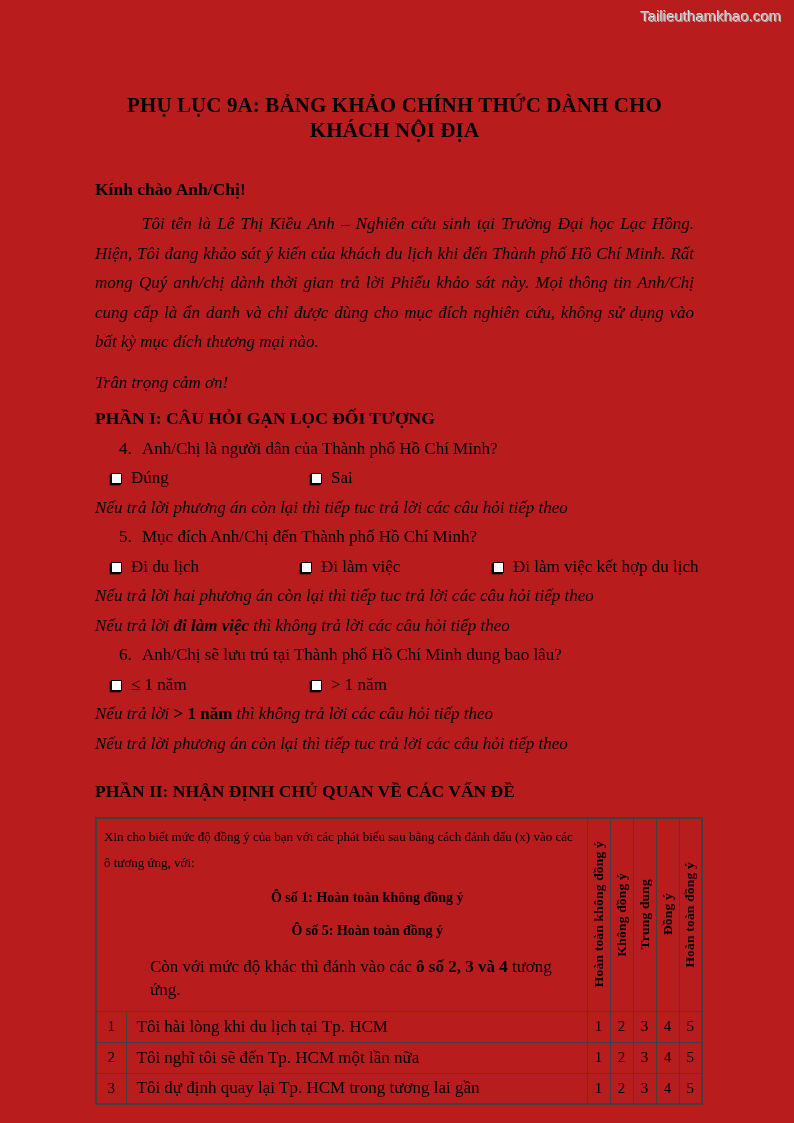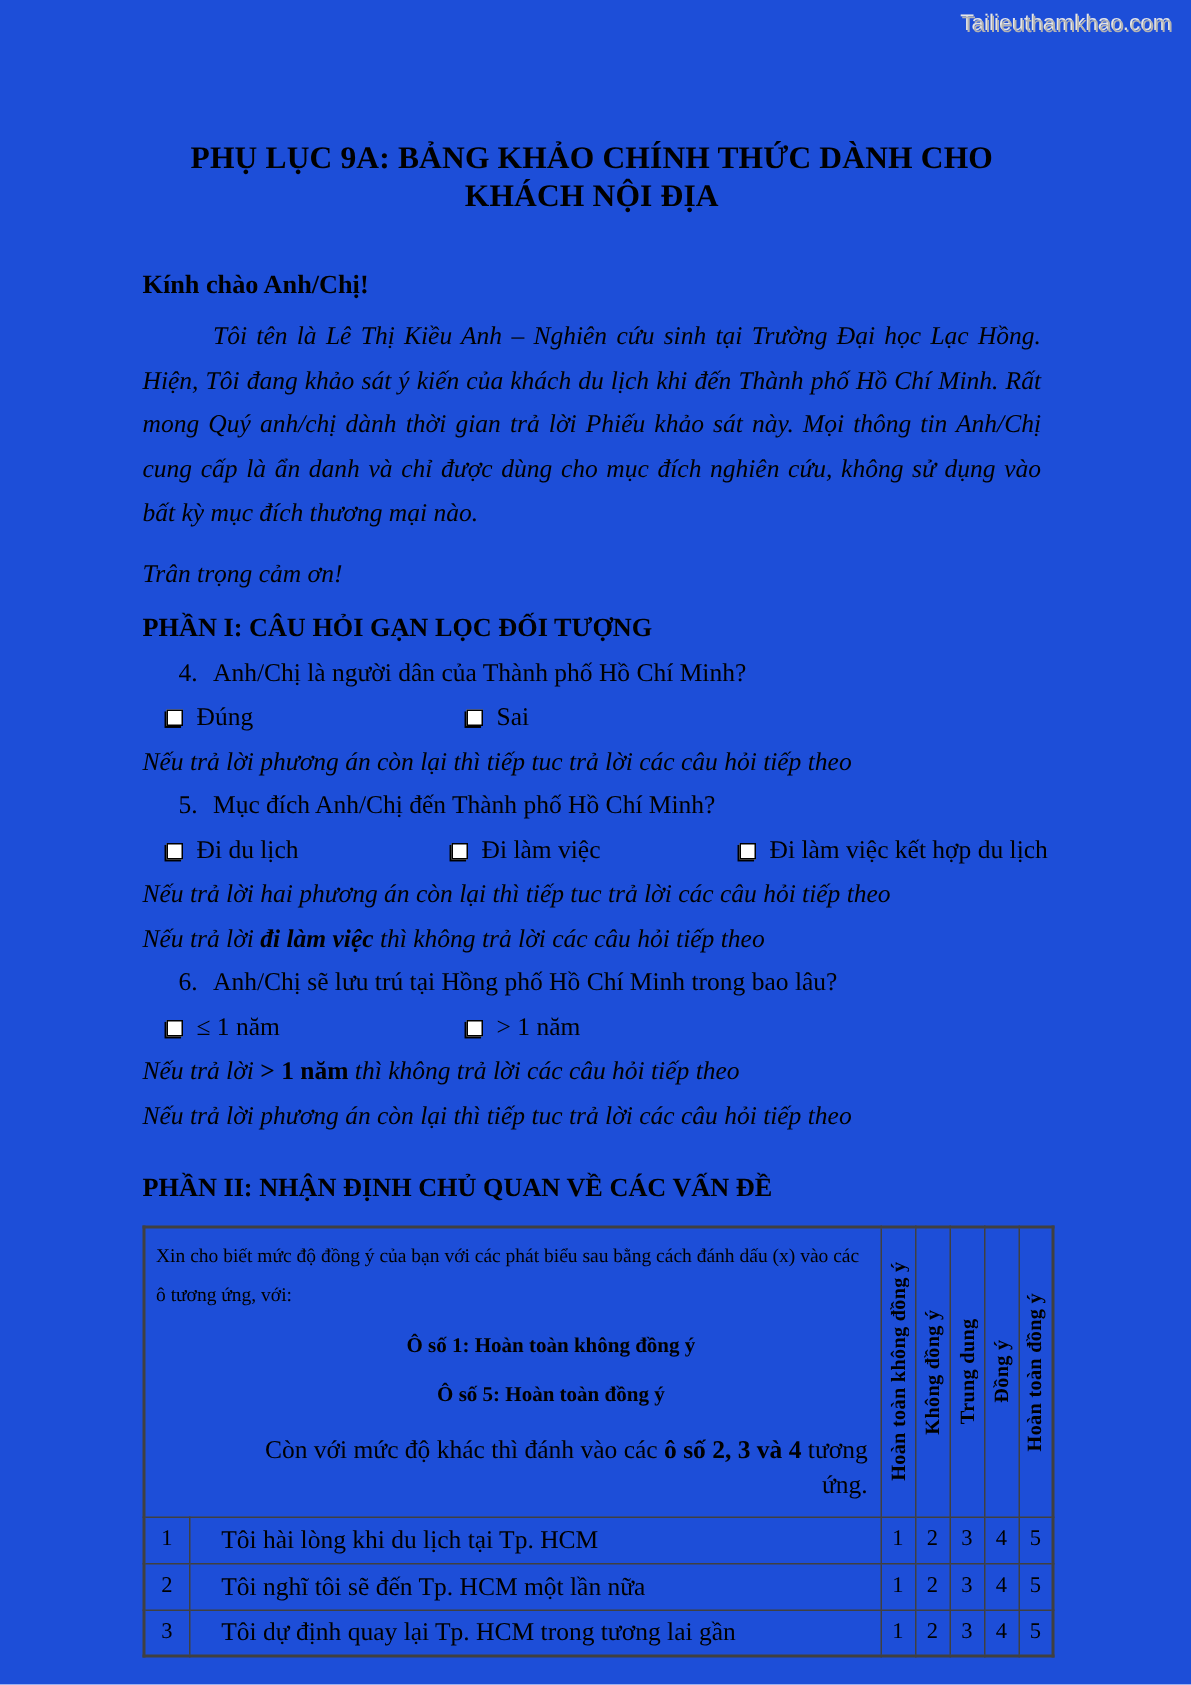--- a/index.html
+++ b/index.html
@@ -1,18 +1,18 @@
 <!DOCTYPE html>
 <html><head>
 <meta charset="utf-8">
 <style>
   * { margin:0; padding:0; box-sizing:border-box; }
   html, body { background:#ffffff; }
   .page {
-    width:794px; height:1123px; background:#1d4ed8; position:relative;
+    width:794px; height:1123px; background:#b91c1c; position:relative;
     font-family:"Liberation Serif","DejaVu Serif",serif; color:#000;
     padding:0 100px 0 95px; overflow:hidden;
   }
   .watermark {
     position:absolute; top:8px; right:12px;
     font-family:"Liberation Sans","DejaVu Sans",sans-serif;
     font-size:15px; color:#b3b3b3; text-shadow:-1px -1px 0 #e6e6e6;
   }
   .title { margin-top:93px; text-align:center; font-weight:bold; font-size:21px; letter-spacing:0.1px; }
   .greeting { margin-top:36px; font-weight:bold; font-size:17.5px; }
@@ -35,31 +35,31 @@
     margin:0 9px 0 1px; vertical-align:-1px;
   }
   .note { font-style:italic; font-size:17px; line-height:29.5px; }
   .note .nb { font-weight:bold; }
   .note .nb.upright { font-style:normal; }
   table.likert { margin-top:10px; border-collapse:collapse; table-layout:fixed; width:606px; border:2px solid #404040; }
   table.likert td { border:1.5px solid #404040; }
   .introcell { padding:5px 8px 4px 7px; vertical-align:top; }
   .tintro { font-size:13px; line-height:26px; }
   .tscale { font-weight:bold; font-size:14px; margin:10px 0 0 52px; line-height:23px;text-align:center; }
-  .tother { font-size:17px; margin:13px 0 6px 46px; line-height:23px;text-align:right; }
+  .tother { font-size:17px; margin:13px 0 6px 46px; line-height:23px; }
   .tother b { font-weight:bold; }
   .rotcell { padding:0; vertical-align:middle; }
   .rotwrap { display:flex; align-items:center; justify-content:center; height:156px; }
   .rot {
     writing-mode:vertical-rl; transform:rotate(180deg);
     font-weight:bold; font-size:13.5px; white-space:nowrap; letter-spacing:0.2px;
   }
   .brow td { height:31px; }
   .no-cell { text-align:center; font-size:15px; }
-  .stmt-cell { padding-left:21px; font-size:17px; }
+  .stmt-cell { padding-left:10px; font-size:17px; }
   .rv-cell { text-align:center; font-size:15px; }
 </style>
 </head>
 <body>
 
 <div class="page">
 
   <div class="watermark">Tailieuthamkhao.com</div>
 
   <div class="title">PHỤ LỤC 9A: BẢNG KHẢO CHÍNH THỨC DÀNH CHO KHÁCH NỘI ĐỊA</div>
@@ -88,21 +88,21 @@
     </div>
     <div class="opts">
       <span class="opt w190"><span class="cb"></span><span>Đi du lịch</span></span><span class="opt w192"><span class="cb"></span><span>Đi làm việc</span></span><span class="opt"><span class="cb"></span><span>Đi làm việc kết hợp du lịch</span></span>
     </div>
     <div class="note">Nếu trả lời hai phương án còn lại thì tiếp tuc trả lời các câu hỏi tiếp theo</div>
     <div class="note"><span>Nếu trả lời </span><span class="nb">đi làm việc</span><span> thì không trả lời các câu hỏi tiếp theo</span></div>
   </div>
 
   <div>
     <div class="qline">
-      <span class="qnum">6.</span><span>Anh/Chị sẽ lưu trú tại Hồng phố Hồ Chí Minh trong bao lâu?</span>
+      <span class="qnum">6.</span><span>Anh/Chị sẽ lưu trú tại Thành phố Hồ Chí Minh dung bao lâu?</span>
     </div>
     <div class="opts">
       <span class="opt w200"><span class="cb"></span><span>≤ 1 năm</span></span><span class="opt"><span class="cb"></span><span>&gt; 1 năm</span></span>
     </div>
     <div class="note"><span>Nếu trả lời </span><span class="nb upright">&gt; 1 năm</span><span> thì không trả lời các câu hỏi tiếp theo</span></div>
     <div class="note">Nếu trả lời phương án còn lại thì tiếp tuc trả lời các câu hỏi tiếp theo</div>
   </div>
 
   <div class="sec-heading p2-heading">PHẦN II: NHẬN ĐỊNH CHỦ QUAN VỀ CÁC VẤN ĐỀ</div>
 

